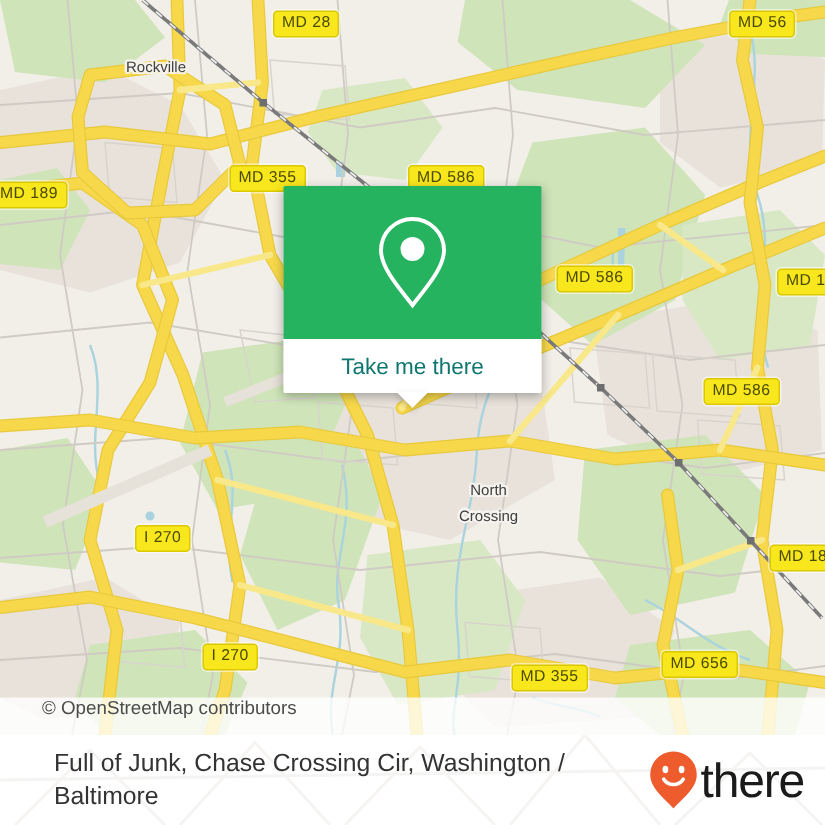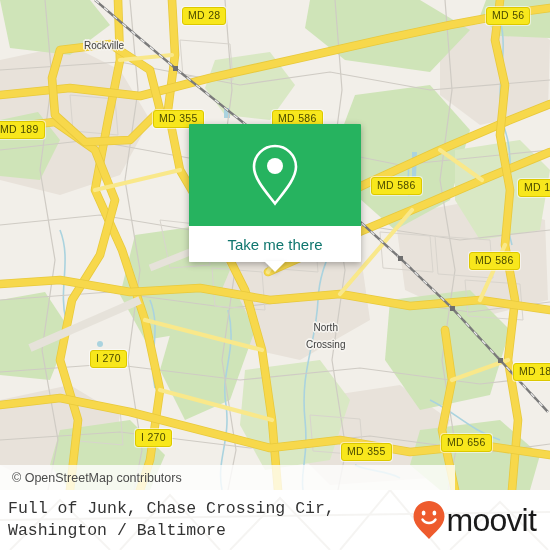--- a/index.html
+++ b/index.html
@@ -82,23 +82,23 @@
     width: 0; height: 0;
     border-left: 11px solid transparent;
     border-right: 11px solid transparent;
     border-top: 11px solid #ffffff;
     filter: drop-shadow(0 2px 2px rgba(0,0,0,.18));
   }
 
   
   #attribution {
     position: absolute;
-    left: 0; bottom: 0; width: 455px; height: 25px;
+    left: 0; bottom: 0; width: 550px; height: 25px;
     background: rgba(255,255,255,.78);
-    display: flex; align-items: center;
+    display: flex; align-items: flex-start; padding-left: 16px;
   }
   #attribution-text {
     color: #4b4b4b;
     font-size: 12.5px;
     padding-left: 12px;
     white-space: nowrap;
   }
 
   
   #banner {
@@ -107,26 +107,25 @@
     background: #ffffff;
     display: flex; align-items: center;
     overflow: hidden;
   }
   #banner-watermark {
     position: absolute; left: 0; top: 0; width: 550px; height: 60px;
     opacity: .5; pointer-events: none;
   }
   #banner-title {
     position: relative;
-    padding-left: 8px;
+    padding-left: 36px;
     width: 390px;
     color: #333333;
     font-size: 16.5px;
     line-height: 22px;
-    font-family: Liberation Mono, monospace;
   }
   #banner-logo {
     position: absolute;
     right: 14px; top: 50%; transform: translateY(-50%);
     display: flex; align-items: center;
   }
   #logo-wordmark {
     color: #1a1a1a;
     font-size: 32px;
     line-height: 32px;
@@ -346,17 +345,17 @@
 
     <div id="banner-title">Full of Junk, Chase Crossing Cir, Washington / Baltimore</div>
 
     <div id="banner-logo">
       <svg width="34" height="40" viewBox="0 0 34 40">
         <path d="M17 1 C8.4 1 1.5 7.9 1.5 16.5 C1.5 26 12 33 17 39 C22 33 32.5 26 32.5 16.5 C32.5 7.9 25.6 1 17 1 Z" fill="#ee5b2d"></path>
         <ellipse cx="11.6" cy="13" rx="1.9" ry="2.5" fill="#ffffff"></ellipse>
         <ellipse cx="22.4" cy="13" rx="1.9" ry="2.5" fill="#ffffff"></ellipse>
         <path d="M10.5 19.5 C13.5 24.2, 20.5 24.2, 23.5 19.5" fill="none" stroke="#ffffff" stroke-width="2.4" stroke-linecap="round"></path>
       </svg>
-      <span id="logo-wordmark">moovit</span>
+      <span id="logo-wordmark">there</span>
     </div>
   </div>
 
 </div>
 
 </body></html>

